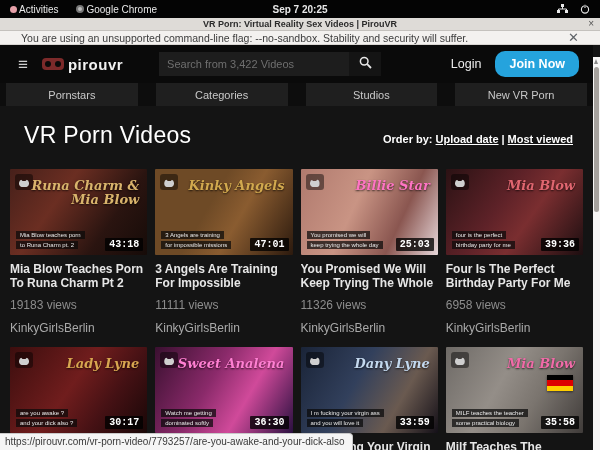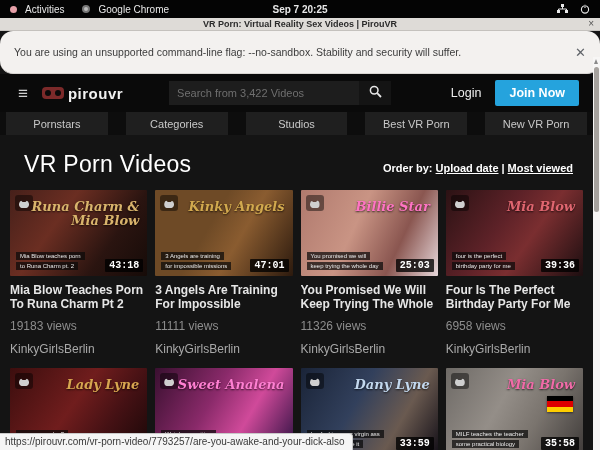--- a/index.html
+++ b/index.html
@@ -3,66 +3,66 @@
 <meta charset="utf-8">
 <style>
   * { margin:0; padding:0; box-sizing:border-box; }
   html,body { width:600px; height:450px; overflow:hidden; background:#141414;
     font-family:"Liberation Sans", sans-serif; }
 
   
   .gnome-bar { height:18px; background:#040404; color:#e8e8e8; display:flex;
     align-items:center; font-size:10px; position:relative; }
   .gnome-left { display:flex; align-items:center; gap:18px; padding-left:10px; }
-  .gb-item { display:flex; align-items:center; gap:8px; cursor:default; }
+  .gb-item { display:flex; align-items:center; gap:2px; cursor:default; }
   .dot-pink { width:7px; height:7px; border-radius:50%; background:#e6a0a8; }
   .chrome-dot { width:8px; height:8px; border-radius:50%; background:#bbb;
     border:2px solid #777; }
   .gnome-clock { position:absolute; left:50%; transform:translateX(-50%); font-weight:700; }
   .gnome-right { margin-left:auto; display:flex; align-items:center; gap:12px; padding-right:10px; }
   .gnome-right svg { display:block; }
 
   
   .tab-bar { height:13px; background:#dedbd7; display:flex; align-items:center;
     font-size:9px; color:#2b2b2b; position:relative; border-bottom:1px solid #c4c1bd; }
   .tab-title { position:absolute; left:50%; transform:translateX(-50%); font-weight:700; white-space:nowrap; }
   .tab-close { position:absolute; right:6px; color:#555; font-size:10px; line-height:10px; cursor:pointer; }
 
   
-  .warn-bar { height:43px; background:#f3f1ef; display:flex; align-items:center;
-    font-size:10.5px; color:#3c3c3c; padding:0 14px; border-bottom:1px solid #d8d5d2;border-radius:13px; }
+  .warn-bar { height:14px; background:#f3f1ef; display:flex; align-items:center;
+    font-size:10.5px; color:#3c3c3c; padding:0 21px; border-bottom:1px solid #d8d5d2; }
   .warn-close { margin-left:auto; color:#5f6368; font-size:13px; cursor:pointer; }
 
   
   .site { position:relative; height:393px; background:#141414; padding-right:7px; }
 
   .site-header { height:38px; background:#0a0a0a; display:flex; align-items:center; padding:0 14px; gap:10px; }
   .hamburger { color:#cfcfcf; font-size:17px; line-height:17px; cursor:pointer; padding:0 4px; }
   .logo { display:flex; align-items:center; gap:4px; cursor:pointer; }
   .goggles { width:22px; height:12px; background:#7c2a2a; border-radius:4px; position:relative; }
   .goggles::before, .goggles::after { content:""; position:absolute; top:3px; width:6px; height:6px;
     border-radius:50%; background:#0a0a0a; }
   .goggles::before{ left:3px; } .goggles::after{ right:3px; }
   .logo-text { color:#f2f2f2; font-weight:700; font-size:15px; letter-spacing:.5px; }
-  .search-wrap { display:flex; align-items:center; margin-left:28px;padding-left:8px; }
+  .search-wrap { display:flex; align-items:center; margin-left:18px;padding-left:8px; }
   .search-input { width:190px; height:24px; background:#1d1d1d; border:none; color:#9a9a9a;
     font-size:11px; padding:0 8px; outline:none; font-family:"Liberation Sans",sans-serif; }
   .search-input::placeholder { color:#6f6f6f; }
   .search-btn { width:32px; height:24px; background:#141414; border:none; color:#e8e8e8;
     font-size:13px; cursor:pointer; }
   .header-right { margin-left:auto; display:flex; align-items:center; gap:14px; }
   .login-link { color:#eee; font-size:12.5px; cursor:pointer; }
   .join-btn { border:none; color:#fff; font-weight:700; font-size:12.5px; padding:6px 14px;
-    border-radius:2px; cursor:pointer; }
+    border-radius:10px; cursor:pointer; }
 
   .nav { height:23px; display:flex; gap:18px; background:#0d0d0d; padding:0 6px; }
   .nav-item { flex:1; background:#1f1f1f; color:#c9c9c9; font-size:11px; display:flex;
     align-items:center; justify-content:center; cursor:pointer; }
 
-  .page-head { display:flex; align-items:baseline; padding:16px 20px 12px 24px; }
+  .page-head { display:flex; align-items:baseline; padding:16px 20px 20px 24px; }
   .page-title { color:#fff; font-size:23px; font-weight:400; letter-spacing:.3px; }
   .order-by { margin-left:auto; color:#fff; font-size:11px; font-weight:700; }
   .order-by a { color:#fff; text-decoration:underline; cursor:pointer; }
   .order-sep { padding:0 3px; }
 
   .grid { display:grid; grid-template-columns:repeat(4,1fr); column-gap:8px; row-gap:12px; padding:0 10px; }
   .card { width:100%; }
   .thumb { position:relative; height:86px; border-radius:1px; overflow:hidden; cursor:pointer; }
   .overlay-name { position:absolute; top:10px; right:8px; max-width:80%; text-align:right;
     font-family:"DejaVu Serif", serif; font-style:italic; font-weight:700; font-size:13px;
@@ -163,21 +163,20 @@
       <div class="header-right">
         <span class="login-link">Login</span>
         <button class="join-btn" id="join-btn" style="background: rgb(37, 163, 221);">Join Now</button>
       </div>
     </div>
 
     <div class="nav">
       <div class="nav-item">Pornstars</div>
       <div class="nav-item">Categories</div>
       <div class="nav-item">Studios</div>
-      <div class="nav-item">Best VR Porn</div>
       <div class="nav-item">New VR Porn</div>
     </div>
 
     <div class="page-head">
       <h1 class="page-title">VR Porn Videos</h1>
       <div class="order-by">
         <span>Order by:</span>
         <a>Upload date</a><span class="order-sep">|</span><a>Most viewed</a>
       </div>
     </div>

